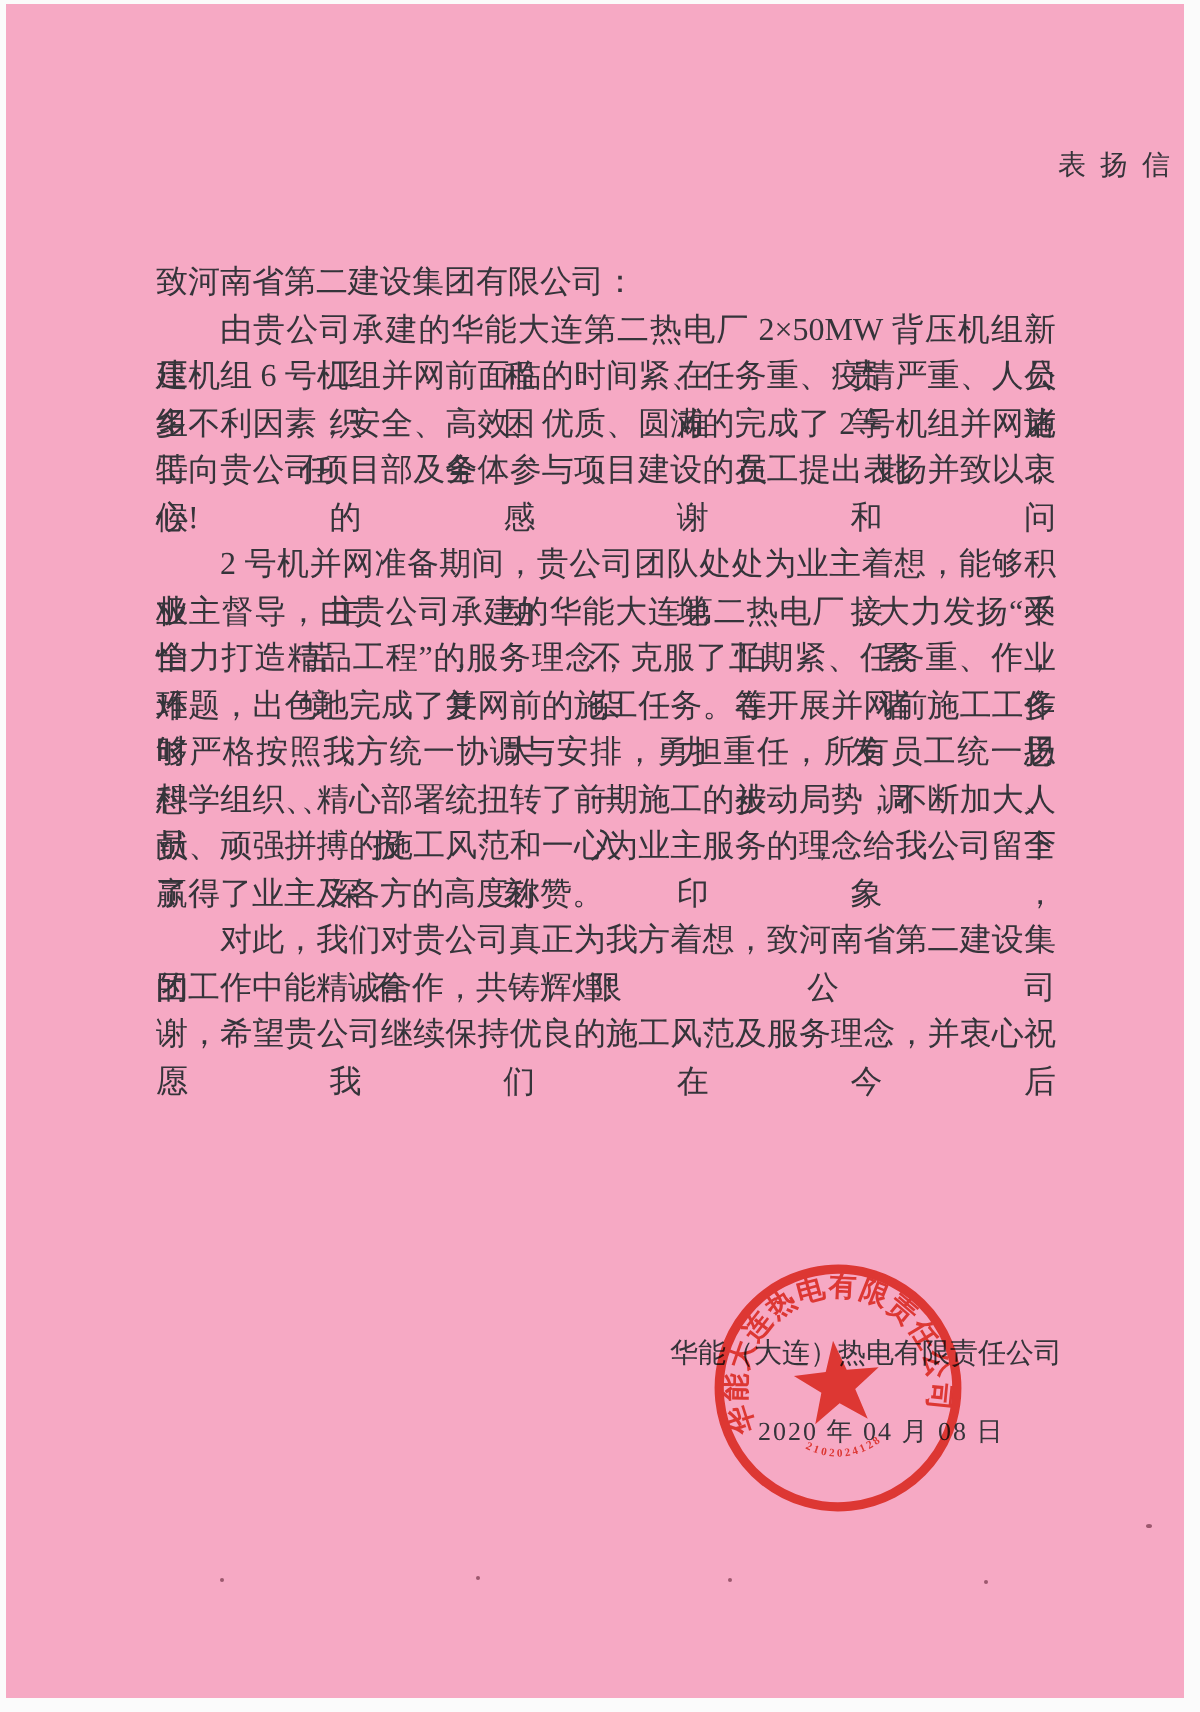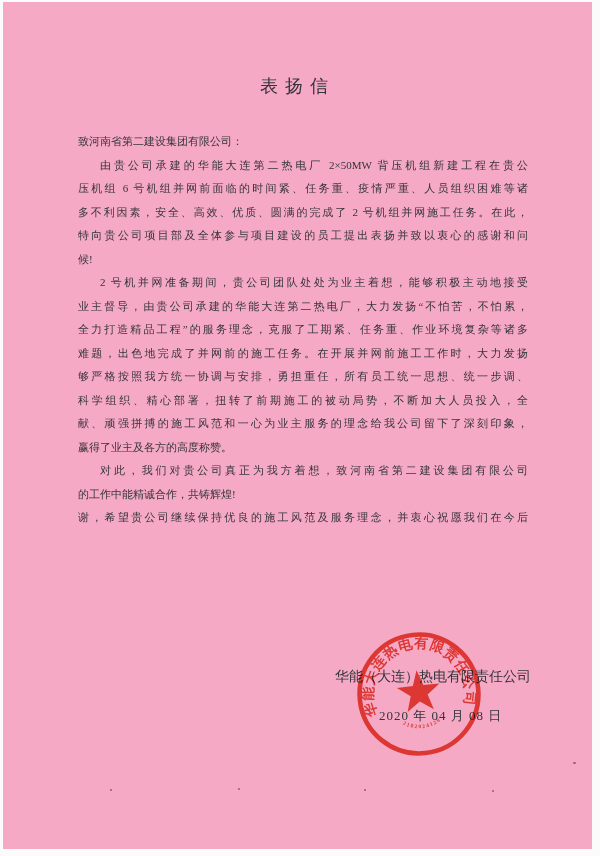--- a/index.html
+++ b/index.html
@@ -7,29 +7,29 @@
     width:600px;height:856px;position:relative;overflow:hidden;
     background:#fbfbfb;
     font-family:"Liberation Serif","DejaVu Serif",serif;
   }
   .paper{
     position:absolute;left:3px;top:2px;width:589px;height:847px;
     background:var(--paper,#f6a9c4);
   }
   .title{
     position:absolute;left:0;top:72px;width:100%;
-    text-align:center;
-    font-size:18px;letter-spacing:7px;
+    text-align:right;
+    font-size:14px;letter-spacing:7px;
     color:var(--ink,#35343a);
     font-weight:400;
   }
   .letter-body{
     position:absolute;left:75px;top:128px;width:450px;
     color:var(--ink,#35343a);
-    font-size:11px;
+    font-size:16px;
     font-family:Liberation Serif, serif;
   }
   .bl{
     height:23.5px;line-height:23.5px;
     text-align:justify;
     text-justify:inter-character;
   }
   .jl{ text-align-last:justify; }
   .ind{ text-indent:2em; }
   .end{ text-align:left; text-align-last:left; }

